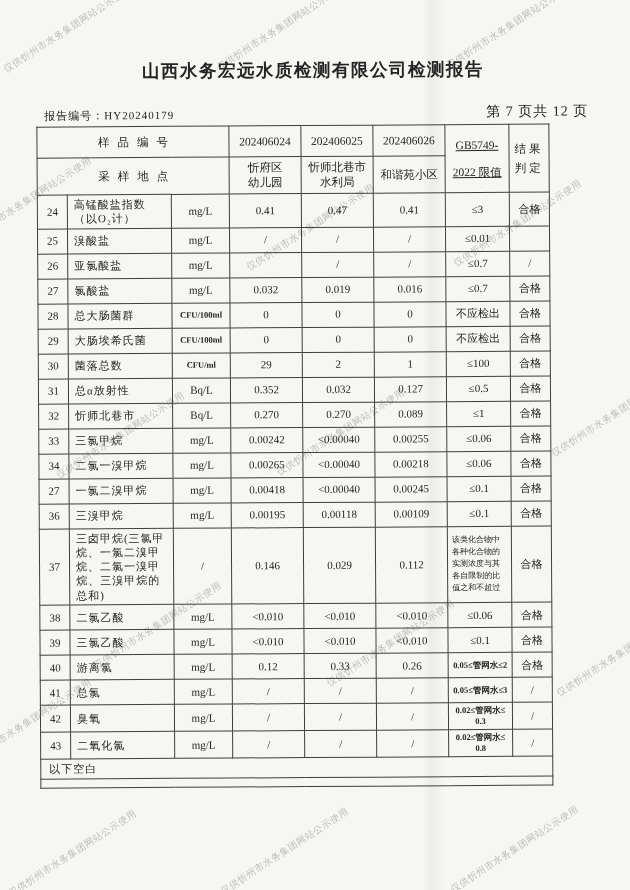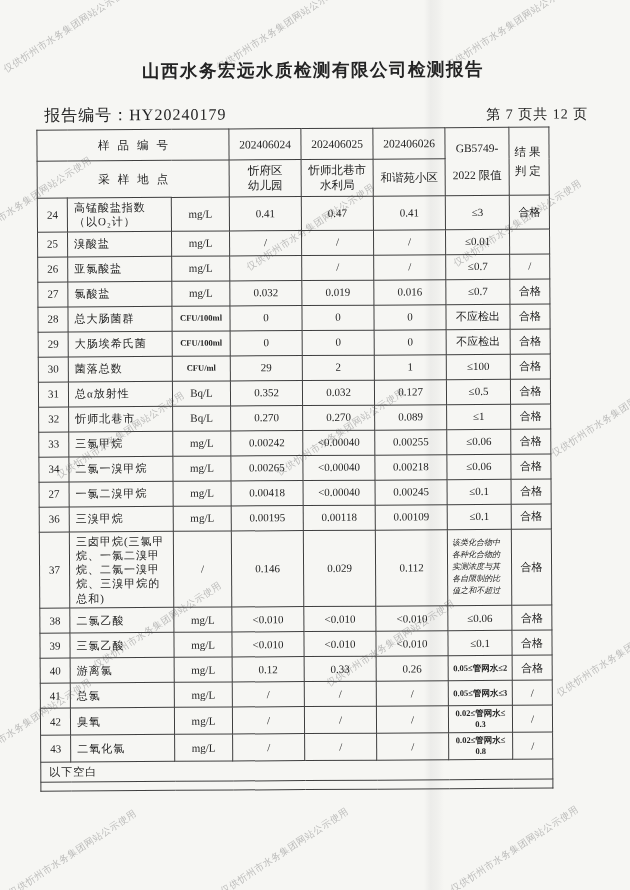--- a/index.html
+++ b/index.html
@@ -35,21 +35,21 @@
     font-size:17.5px;
     font-weight:bold;
     letter-spacing:1.5px;
     font-family: "Liberation Sans", sans-serif;
     margin-bottom:22px;
   }
   .meta {
     display:flex; justify-content:space-between; align-items:flex-end;
     margin:0 40px 3px 46px;
   }
-  .report-no { font-size:16px; letter-spacing:1px;text-align:right; }
+  .report-no { font-size:11px; letter-spacing:1px;text-align:right; }
   .page-info { font-size:14px; letter-spacing:1px; }
   table.report {
     border-collapse: collapse;
     table-layout: fixed;
     margin-left: 38px;
     width: 512px;
     border: 1.5px solid #3a3a3a;
   }
   td {
     border: 1px solid #3f3f3f;
@@ -58,27 +58,27 @@
     font-size: 11px;
     line-height: 1.3;
     padding: 2px;
     white-space: pre-line;
     overflow: hidden;
   }
   thead td { font-size: 11.5px; }
   thead tr.h1 td { height: 31px; }
   thead tr.h2 td { height: 37px; }
   .spaced { letter-spacing: 8px; text-indent: 8px; }
-  .limit-head { line-height: 2.3; }
+  .limit-head { line-height: 2.3; text-decoration: underline; }
   .result-head { letter-spacing: 3px; line-height: 1.6; }
   tbody td { height: 25px; }
   td.num-cell { font-size: 11px; margin-top: 37px; }
   td.name-cell { text-align: left; padding-left: 6px; letter-spacing: 1px; }
   td.sm   { font-size: 8.5px; letter-spacing: 0; font-weight: bold; }
-  td.tiny { font-size: 8px;  text-align: left; padding: 3px 4px; line-height: 1.5; letter-spacing: 0; font-style: italic; }
+  td.tiny { font-size: 8px;  text-align: left; padding: 3px 4px; line-height: 1.5; letter-spacing: 0; }
   tfoot td.blank-note { text-align:left; padding-left:8px; height:17px; font-size:11px; letter-spacing:1px; }
   tfoot td.empty-strip { height:9px; }
 </style>
 </head>
 <body>
 
 <div class="page">
   <div class="streak"></div>
   <div class="wm-layer" id="wm-layer">
       <span class="wm" style="left: 5px; top: 64px;">仅供忻州市水务集团网站公示使用</span>

